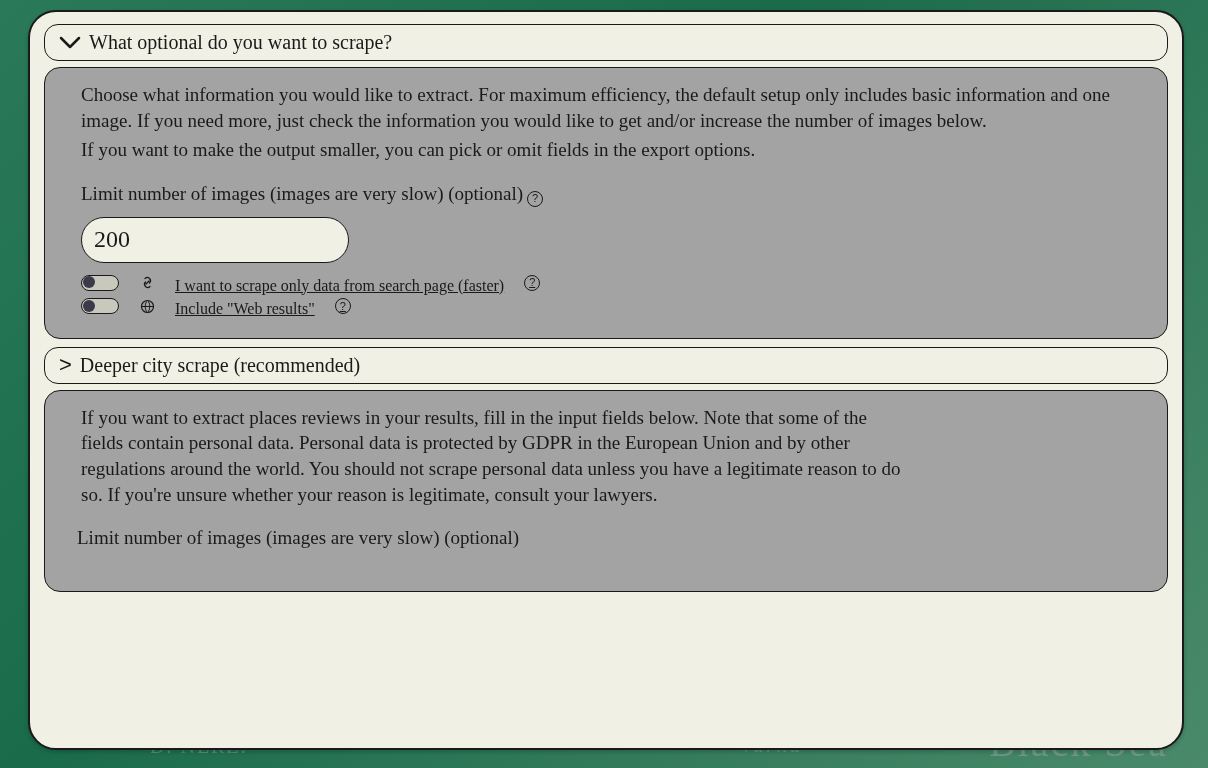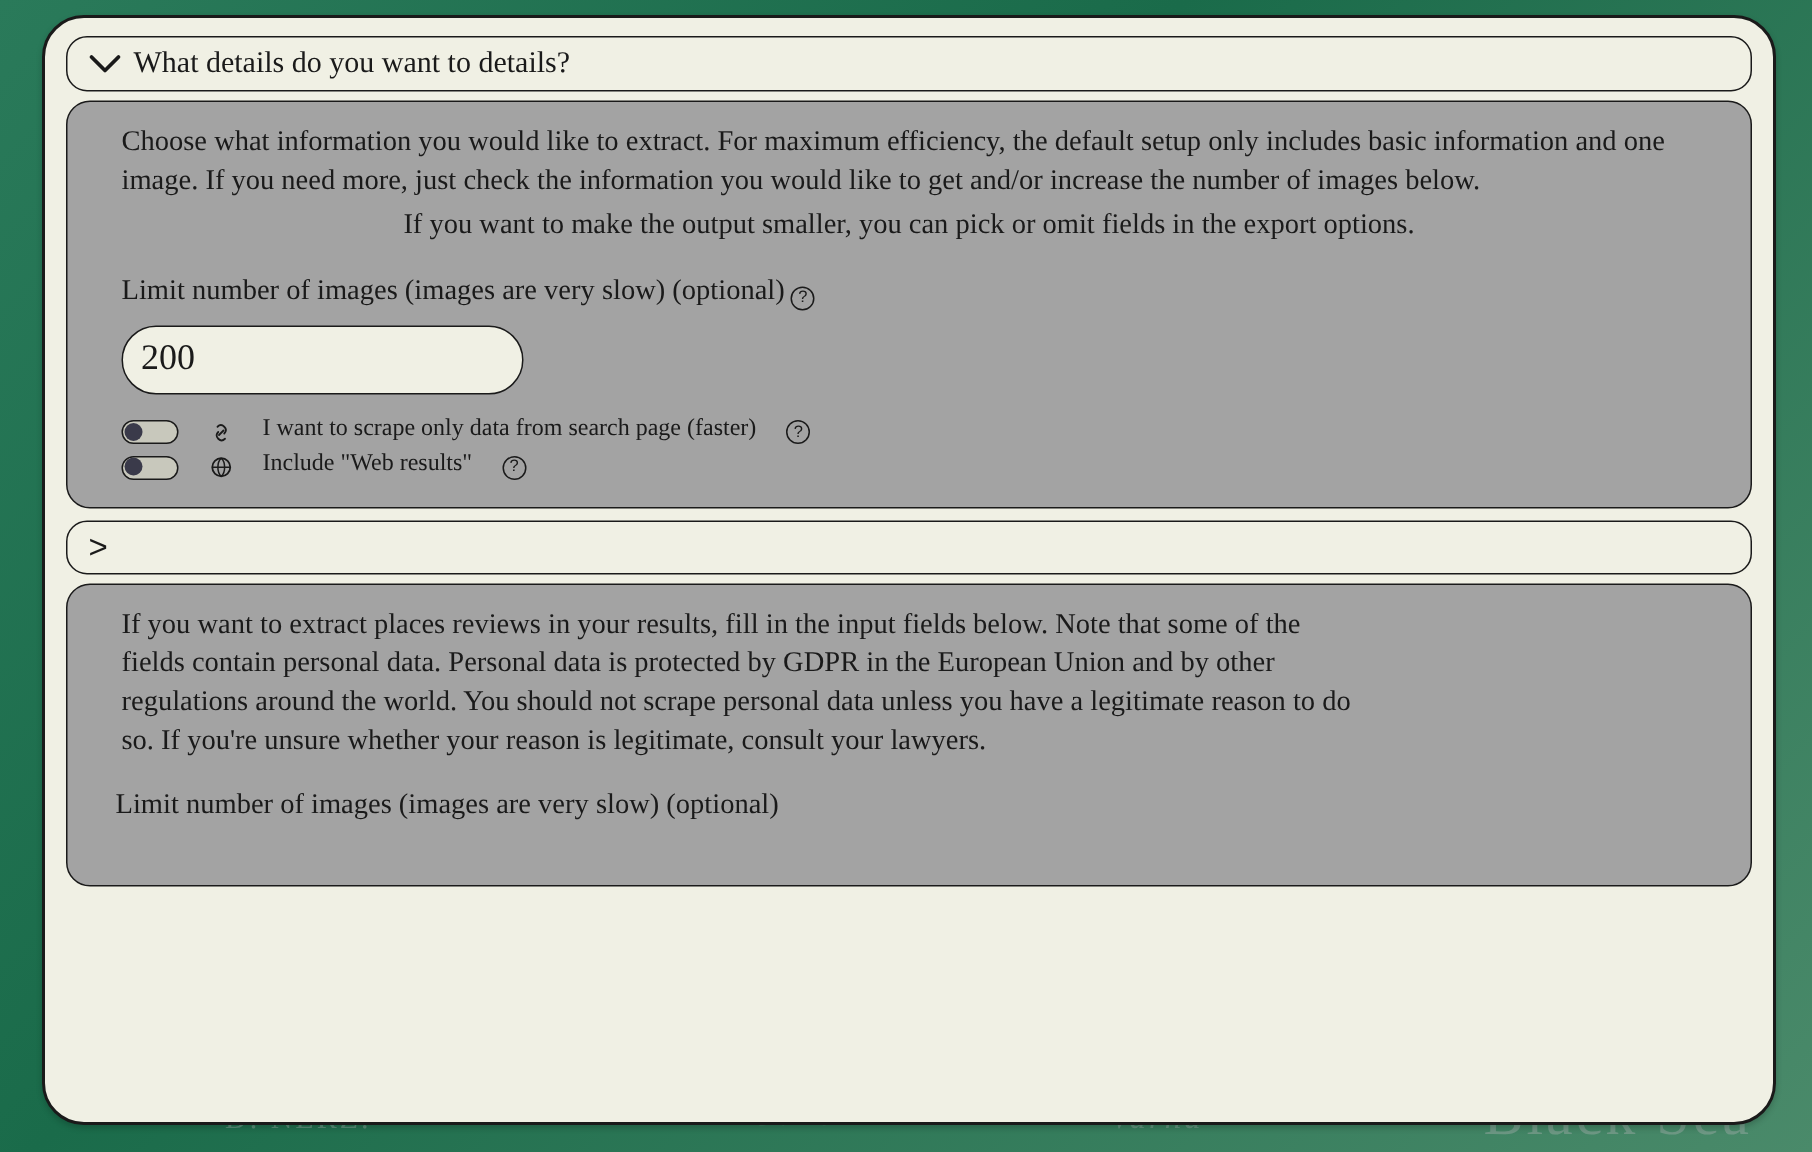--- a/index.html
+++ b/index.html
@@ -63,21 +63,21 @@
     margin-top: 6px;
     font-size: 19px;
     color: #1a1a1a;
     line-height: 1.35;
     background: #a3a3a3;
   }
 
   .section-group { margin-bottom: 8px; }
 
   .desc { margin-bottom: 4px; }
-  .desc2 { margin-bottom: 14px; text-align: center; }
+  .desc2 { margin-bottom: 14px; }
 
   .label-line {
     display: flex;
     align-items: flex-end;
     gap: 4px;
     margin-top: 18px;
     margin-bottom: 10px;
     font-size: 19px;
   }
 
@@ -88,24 +88,25 @@
     border-radius: 23px;
     padding: 4px 12px;
     font-size: 24px;
     font-family: inherit;
     background: #f0f0e4;
     color: #1a1a1a;
   }
 
   .toggle-row {
     display: flex;
-    align-items: flex-end;
+    align-items: flex-start;
     gap: 20px;
     margin-top: 12px;
     font-size: 16px;
+    text-decoration: underline;
   }
   .toggle-row + .toggle-row { margin-top: 2px; }
 
   .toggle {
     width: 38px;
     height: 16px;
     border: 1.5px solid #1a1a1a;
     border-radius: 9px;
     background: #c8c8bc;
     position: relative;
@@ -181,21 +182,21 @@
 
 <div class="card">
 
   <div class="section-group">
     <div class="section-header">
       <span class="chevron-down">
         <svg width="22" height="14" viewBox="0 0 22 14">
             <path d="M2 2 L11 11 L20 2" stroke="#1a1a1a" stroke-width="2.5" fill="none" stroke-linecap="round" stroke-linejoin="round"></path>
           </svg>
       </span>
-      <span>What details do you want to details?</span>
+      <span>What optional do you want to scrape?</span>
     </div>
     <div class="section-body">
       <div class="desc">Choose what information you would like to extract. For maximum efficiency, the default setup only includes basic information and one image. If you need more, just check the information you would like to get and/or increase the  number of images below.</div>
       <div class="desc2">If you want to make the output smaller, you can pick or omit fields in the export options.</div>
 
       <div class="label-line">
         <span>Limit number of images (images are very slow) (optional)</span>
         <span class="help-circle">?</span>
       </div>
 
@@ -226,20 +227,21 @@
         </span>
         <span>Include "Web results"</span>
         <span class="help-circle">?</span>
       </div>
     </div>
   </div>
 
   <div class="section-group">
     <div class="section-header">
       <span class="chevron-right">&gt;</span>
+      <span>Deeper city scrape (recommended)</span>
     </div>
     <div class="section-body deeper">
       <div class="desc" style="max-width:820px">If you want to extract places reviews in your results, fill in the input fields below. Note that some of the fields contain personal data. Personal data is protected by GDPR in the European Union and by other regulations around the world. You should  not scrape personal data unless you have a legitimate reason to do so. If you're unsure whether your reason is legitimate, consult your lawyers.</div>
 
       <div class="label-line">
         <span>Limit number of images (images are very slow) (optional)</span>
       </div>
 
     </div>
   </div>

